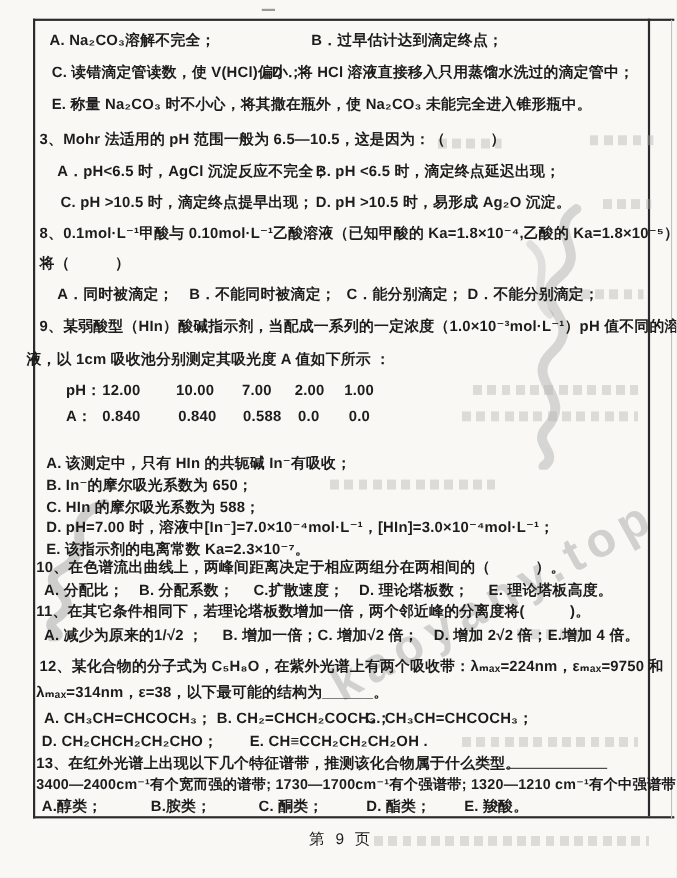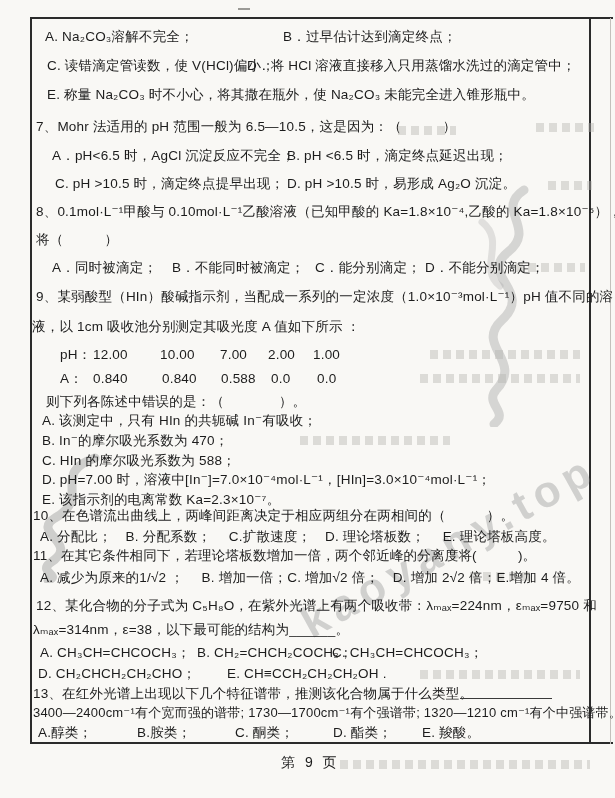--- a/index.html
+++ b/index.html
@@ -3,21 +3,21 @@
 <meta charset="utf-8">
 <style>
   html,body{margin:0;padding:0;background:#eceae6;}
   .page{
     position:relative;width:615px;height:798px;margin:0 auto;
     background:#f9f8f5;
     overflow:hidden;
     font-family:"Liberation Sans","DejaVu Sans",sans-serif;
     color:#1c1c1c;
   }
-  .ln{position:absolute;white-space:nowrap;font-size:13.5px;letter-spacing:.2px;line-height:1.1;}
+  .ln{position:absolute;white-space:nowrap;font-size:13.5px;letter-spacing:.2px;line-height:1.1;font-weight:bold;}
   .small{font-size:13px;}
   .borderline{position:absolute;background:#2b2b2b;}
   .edge{position:absolute;background:#c3c1bc;}
   .ghost{position:absolute;height:9px;opacity:.42;filter:blur(.5px);
     background:repeating-linear-gradient(90deg,#b6b4b0 0 8px,transparent 8px 13px);}
   .wm-text{
     position:absolute;left:292px;top:604px;
     transform:rotate(-29deg);transform-origin:left top;
     font-size:44px;letter-spacing:7px;color:#a9a9a9;opacity:.5;font-weight:bold;
   }
@@ -59,53 +59,52 @@
   <div class="ghost" style="left:470px;top:572px;width:60px"></div>
   <div class="ghost" style="left:420px;top:670px;width:160px"></div>
   <div class="ghost" style="left:340px;top:760px;width:250px"></div>
 
   <div class="ln" style="left:45px;top:30px">A. Na₂CO₃溶解不完全；</div>
   <div class="ln" style="left:283px;top:30px">B．过早估计达到滴定终点；</div>
   <div class="ln" style="left:47px;top:59px">C. 读错滴定管读数，使 V(HCl)偏小；</div>
   <div class="ln" style="left:247px;top:59px">D．将 HCl 溶液直接移入只用蒸馏水洗过的滴定管中；</div>
   <div class="ln" style="left:47px;top:88px">E. 称量 Na₂CO₃ 时不小心，将其撒在瓶外，使 Na₂CO₃ 未能完全进入锥形瓶中。</div>
 
-  <div class="ln" style="left:36px;top:120px">7、Mohr 法适用的 pH 范围一般为 6.5—10.5，这是因为：（　　　）</div>
+  <div class="ln" style="left:36px;top:120px">3、Mohr 法适用的 pH 范围一般为 6.5—10.5，这是因为：（　　　）</div>
   <div class="ln" style="left:52px;top:149px">A．pH&lt;6.5 时，AgCl 沉淀反应不完全；</div>
   <div class="ln" style="left:287px;top:149px">B. pH &lt;6.5 时，滴定终点延迟出现；</div>
   <div class="ln" style="left:55px;top:177px">C. pH &gt;10.5 时，滴定终点提早出现；</div>
   <div class="ln" style="left:287px;top:177px">D. pH &gt;10.5 时，易形成 Ag₂O 沉淀。</div>
 
   <div class="ln" style="left:36px;top:205px">8、0.1mol·L⁻¹甲酸与 0.10mol·L⁻¹乙酸溶液（已知甲酸的 Ka=1.8×10⁻⁴,乙酸的 Ka=1.8×10⁻⁵），</div>
   <div class="ln" style="left:36px;top:233px">将（　　　）</div>
   <div class="ln" style="left:52px;top:261px">A．同时被滴定；</div>
   <div class="ln" style="left:172px;top:261px">B．不能同时被滴定；</div>
   <div class="ln" style="left:315px;top:261px">C．能分别滴定；</div>
   <div class="ln" style="left:425px;top:261px">D．不能分别滴定；</div>
 
   <div class="ln" style="left:36px;top:290px">9、某弱酸型（HIn）酸碱指示剂，当配成一系列的一定浓度（1.0×10⁻³mol·L⁻¹）pH 值不同的溶</div>
-  <div class="ln" style="left:32px;top:320px">液，以 1cm 吸收池分别测定其吸光度 A 值如下所示 ：</div>
+  <div class="ln" style="left:24px;top:320px">液，以 1cm 吸收池分别测定其吸光度 A 值如下所示 ：</div>
 
   <div class="ln" style="left:60px;top:348px">pH：</div>
   <div class="ln" style="left:93px;top:348px">12.00</div>
   <div class="ln" style="left:160px;top:348px">10.00</div>
   <div class="ln" style="left:220px;top:348px">7.00</div>
   <div class="ln" style="left:268px;top:348px">2.00</div>
   <div class="ln" style="left:313px;top:348px">1.00</div>
 
   <div class="ln" style="left:60px;top:372px">A：</div>
   <div class="ln" style="left:93px;top:372px">0.840</div>
   <div class="ln" style="left:162px;top:372px">0.840</div>
   <div class="ln" style="left:221px;top:372px">0.588</div>
   <div class="ln" style="left:271px;top:372px">0.0</div>
   <div class="ln" style="left:317px;top:372px">0.0</div>
 
-  <div class="ln" style="left:46px;top:395px">则下列各陈述中错误的是：（　　　　）。</div>
   <div class="ln" style="left:42px;top:414px">A. 该测定中，只有 HIn 的共轭碱 In⁻有吸收；</div>
-  <div class="ln" style="left:42px;top:434px">B. In⁻的摩尔吸光系数为 470；</div>
+  <div class="ln" style="left:42px;top:434px">B. In⁻的摩尔吸光系数为 650；</div>
   <div class="ln" style="left:42px;top:454px">C. HIn 的摩尔吸光系数为 588；</div>
   <div class="ln" style="left:42px;top:473px">D. pH=7.00 时，溶液中[In⁻]=7.0×10⁻⁴mol·L⁻¹，[HIn]=3.0×10⁻⁴mol·L⁻¹；</div>
   <div class="ln" style="left:42px;top:493px">E. 该指示剂的电离常数 Ka=2.3×10⁻⁷。</div>
 
   <div class="ln" style="left:33px;top:509px">10、在色谱流出曲线上，两峰间距离决定于相应两组分在两相间的（　　　）。</div>
   <div class="ln" style="left:40px;top:530px">A. 分配比；　B. 分配系数；　 C.扩散速度；　D. 理论塔板数；　 E. 理论塔板高度。</div>
 
   <div class="ln" style="left:33px;top:549px">11、在其它条件相同下，若理论塔板数增加一倍，两个邻近峰的分离度将(　　　)。</div>
   <div class="ln" style="left:40px;top:571px">A. 减少为原来的1/√2 ；　 B. 增加一倍；C. 增加√2 倍；　D. 增加 2√2 倍；E.增加 4 倍。</div>
 

